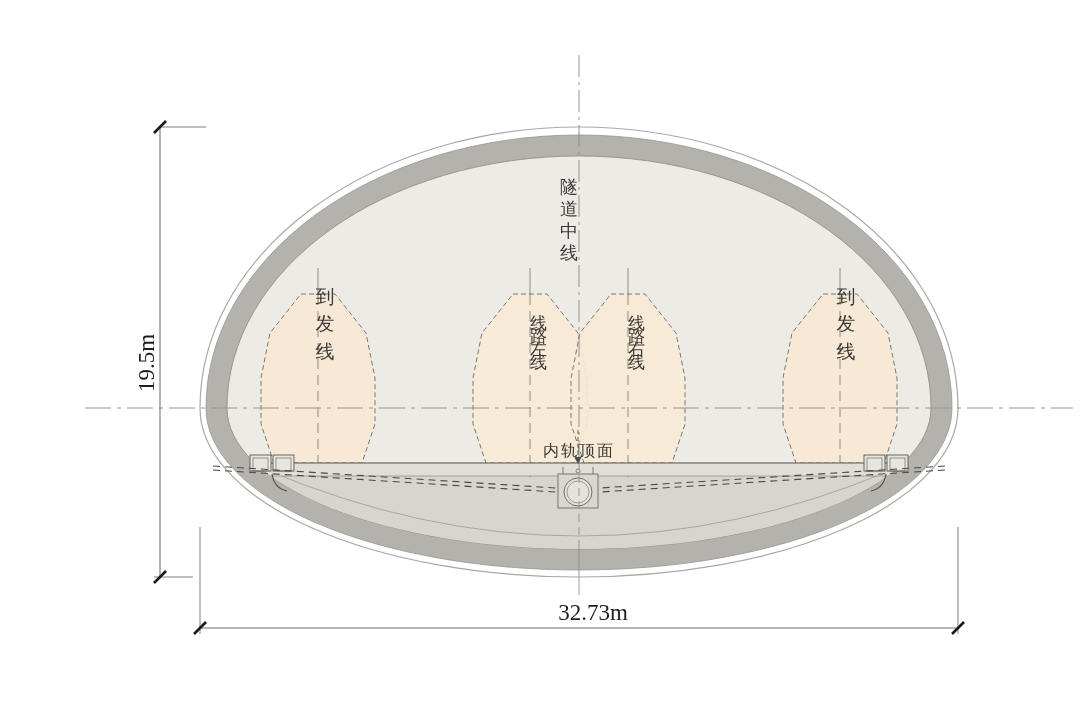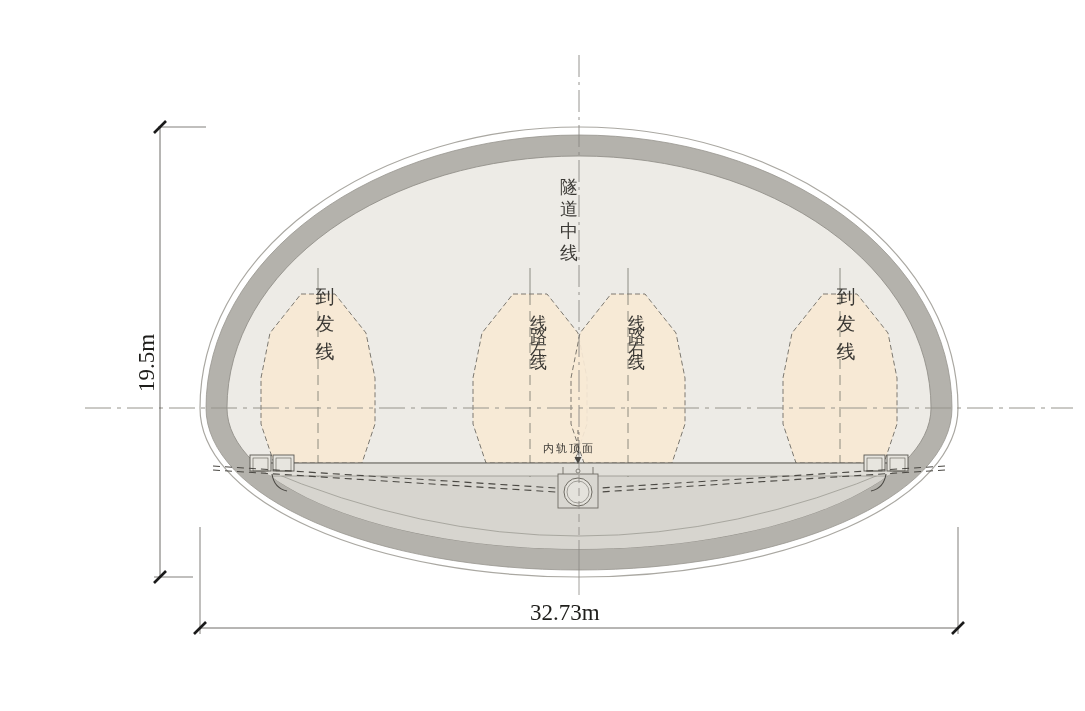--- a/index.html
+++ b/index.html
@@ -15,32 +15,32 @@
     color:#3b3935;
     white-space:nowrap;
     font-family:"Liberation Serif", serif;
   }
   .lbl-tunnel-center{left:557px;top:163px;font-size:18px;letter-spacing:22px;}
   .lbl-arr-left{left:312px;top:272px;font-size:19px;letter-spacing:27px;}
   .lbl-line-left{left:527px;top:301px;font-size:17px;letter-spacing:13px;}
   .lbl-line-right{left:625px;top:301px;font-size:17px;letter-spacing:13px;}
   .lbl-arr-right{left:833px;top:272px;font-size:19px;letter-spacing:27px;}
   .lbl-rail-top{
-    position:absolute;left:543px;top:441px;font-size:11px;letter-spacing:2px;
+    position:absolute;left:543px;top:441px;font-size:16px;letter-spacing:2px;
     color:#3b3935;white-space:nowrap;
   }
   .dim-text{
     position:absolute;color:#1f1e1b;font-size:23px;white-space:nowrap;
     font-family:"Liberation Serif", serif;
   }
   .dim-height{
     left:107px;top:350px;width:80px;text-align:center;
     transform:rotate(-90deg);transform-origin:50% 50%;
   }
-  .dim-width{left:530px;top:600px;width:120px;text-align:left;}
+  .dim-width{left:508px;top:600px;width:120px;text-align:right;}
 </style>
 </head>
 <body>
 
 <div id="canvas">
 
   <svg id="drawing" width="1085" height="711" viewBox="0 0 1085 711">
     <defs>
       <clipPath id="interiorClip">
         <path d="M227 408 A352 252 0 0 1 931 408 A352 141 0 0 1 227 408 Z"></path>

